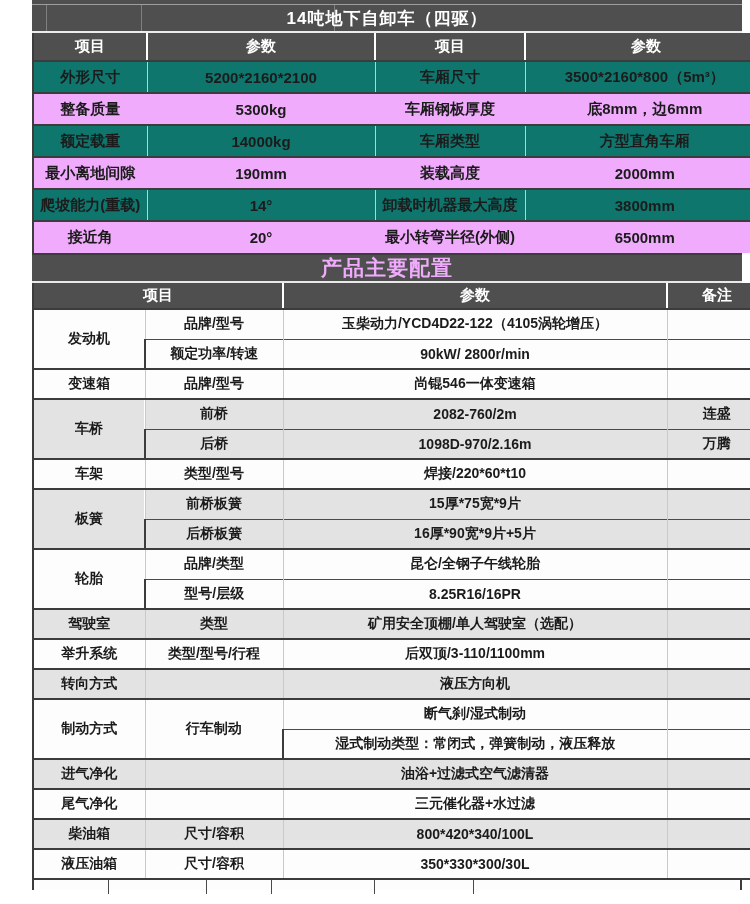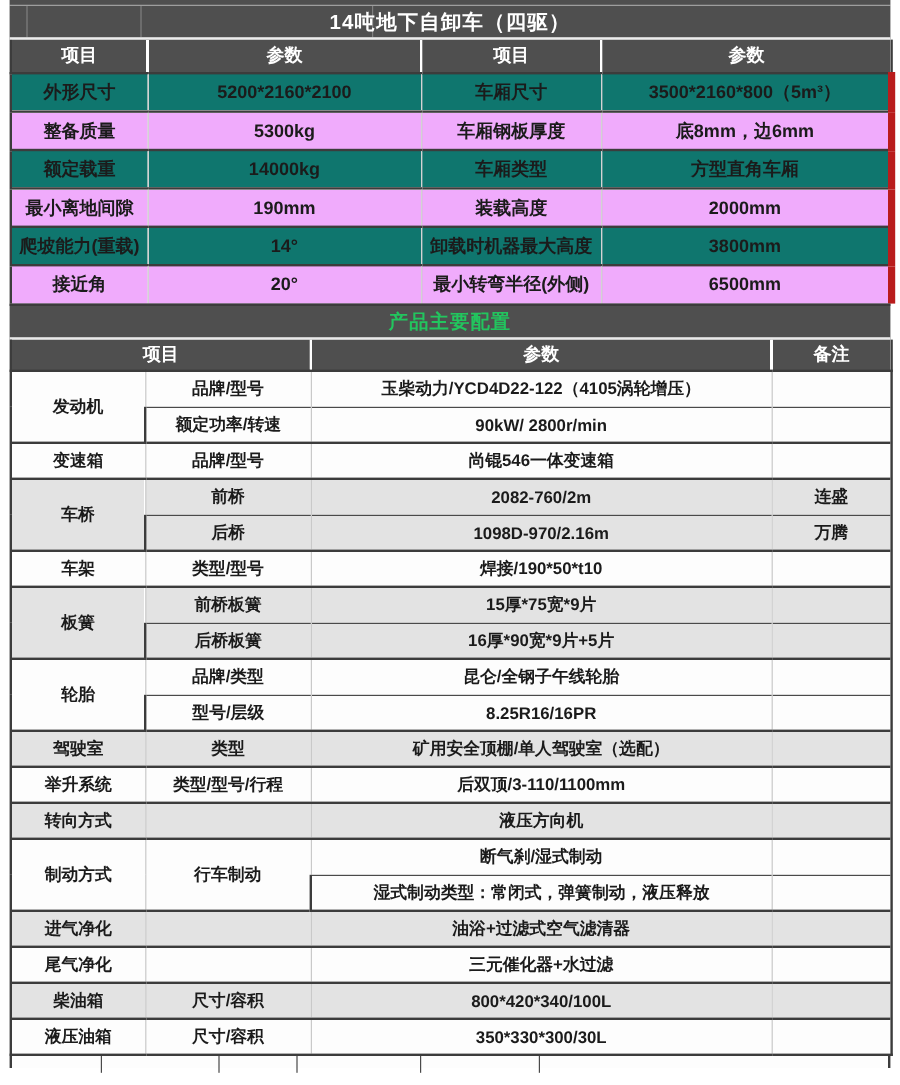--- a/index.html
+++ b/index.html
@@ -2,21 +2,21 @@
 <html><head>
 <meta charset="utf-8">
 <style>
   * { margin: 0; padding: 0; box-sizing: border-box; }
   html,body { background:#ffffff; }
   body {
     width: 750px; height: 904px; overflow: hidden;
     font-family: "Liberation Sans", "DejaVu Sans", sans-serif;
     font-weight: 700; color:#1b1b1b;
   }
-  .page { position: relative; width: 750px; height: 904px; background:#fff; }
+  .page { position: relative; width: 750px; height: 904px; background:#fff;padding-left:24px; }
   .tbl-wrap { margin: 0 8px; }
 
   
   .top-strip { height:5px; background:#4f4f4f; border-bottom:1px solid rgba(255,255,255,.45); margin:0 8px; }
   .title-bar {
     position:relative; height:28px; margin:0 8px; background:#4f4f4f; color:#fff;
     display:flex; align-items:center; justify-content:center;
     font-size:17px; letter-spacing:1px; border-bottom:2px solid #ececec;
   }
   .ghost-line { position:absolute; top:0; bottom:0; width:1px; background:rgba(255,255,255,.28); }
@@ -36,23 +36,23 @@
   .spec td {
     height:32px; border-top:2px solid #3c3c3c; border-left:1px solid #c9c9c9;
   }
   .spec td:first-child { border-left:2px solid #3c3c3c; }
   .spec td:last-child  { border-right:6px solid #b91c1c;text-align:center; }
   .spec tr:first-child td { border-top:none; }
   .row-w td { background:#0f766e; }
   .row-g td { background:#f0abfc; }
 
   .section-bar {
-    height:30px; margin:0 8px; background:#4f4f4f; color:#22c55e;
+    height:30px; margin:0 8px; background:#4f4f4f; color:#f0abfc;
     display:flex; align-items:center; justify-content:center;
-    font-size:16px; letter-spacing:1px;
+    font-size:21px; letter-spacing:1px;
     border-top:2px solid #3c3c3c; border-bottom:2px solid #e9e9e9;
   }
 
   
   .cfg th {
     background:#4f4f4f; color:#fff; height:26px; font-size:15px;
     border-left:2px solid rgba(255,255,255,.75); border-bottom:2px solid #3c3c3c;
   }
   .cfg th:first-child { border-left:2px solid #3c3c3c; }
   .cfg th:last-child  { border-right:2px solid #3c3c3c;margin-top:20px; }
@@ -185,21 +185,21 @@
       </tr>
       <tr class="g-in bg-g">
         <td>后桥</td>
         <td>1098D-970/2.16m</td>
         <td>万腾</td>
       </tr>
 
       <tr class="g-top bg-w">
         <td>车架</td>
         <td>类型/型号</td>
-        <td>焊接/190*50*t10</td>
+        <td>焊接/220*60*t10</td>
         <td></td>
       </tr>
 
       <tr class="g-top bg-g">
         <td rowspan="2">板簧</td>
         <td>前桥板簧</td>
         <td>15厚*75宽*9片</td>
         <td></td>
       </tr>
       <tr class="g-in bg-g">

